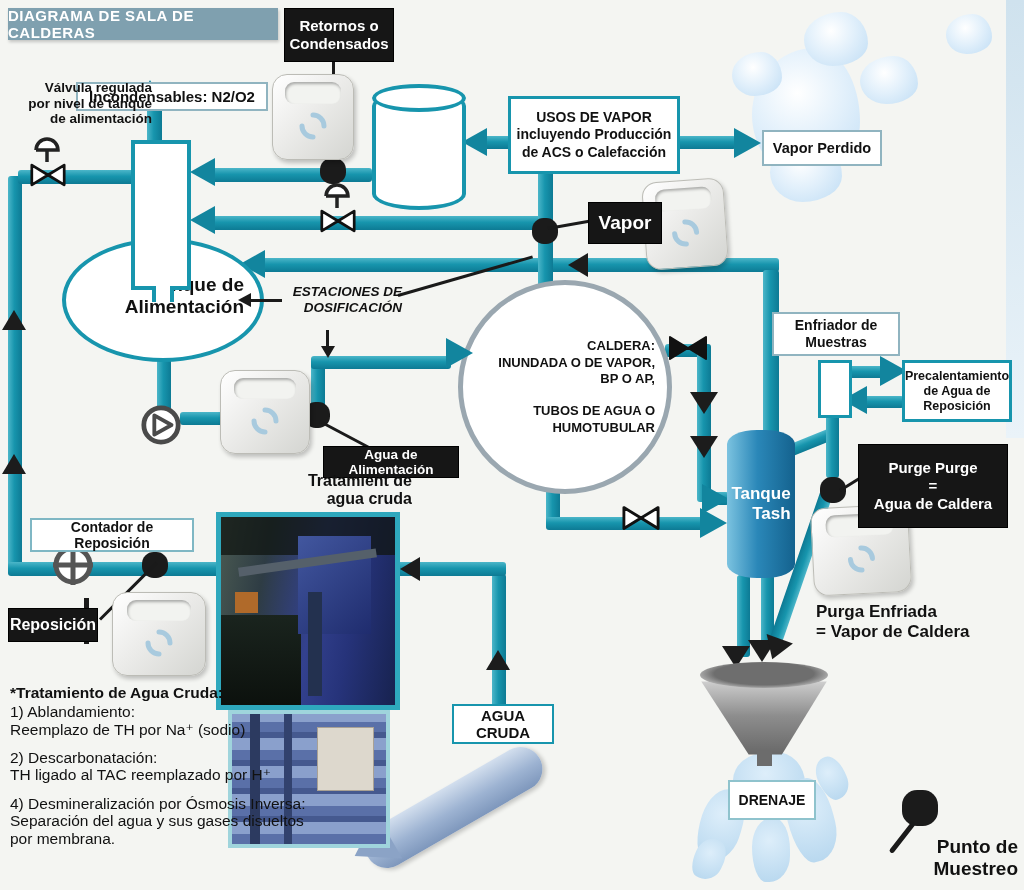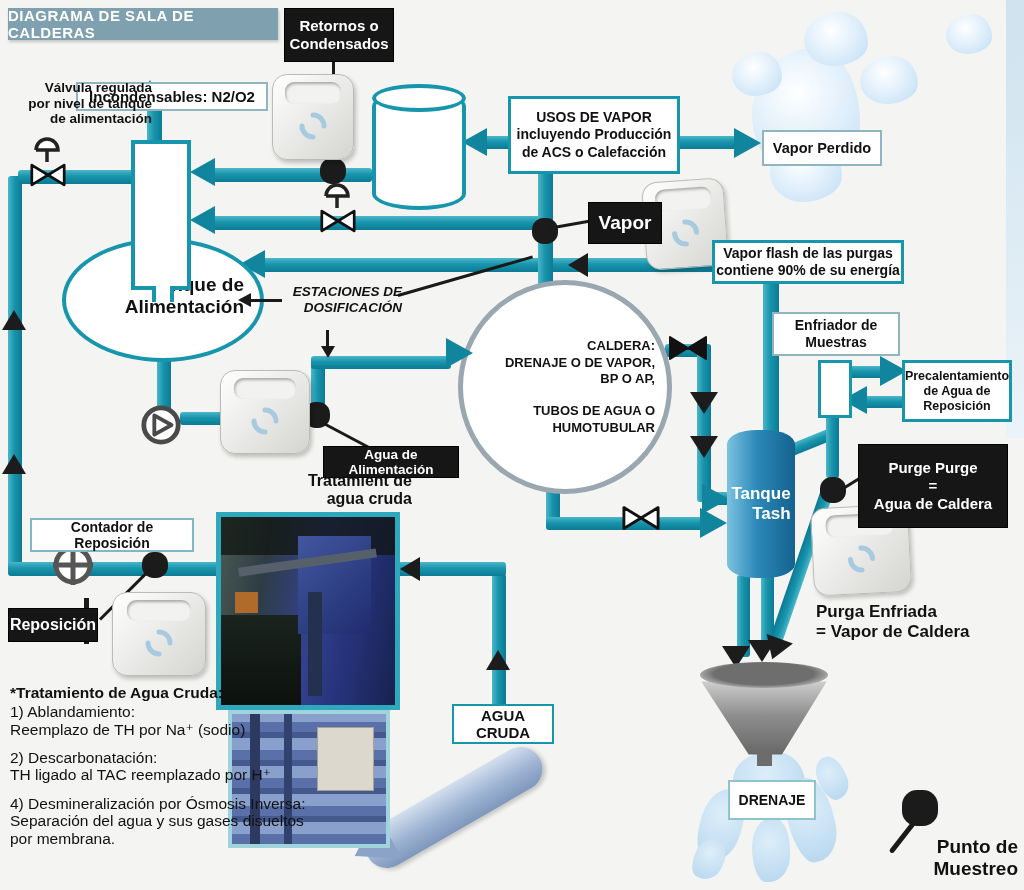--- a/index.html
+++ b/index.html
@@ -137,21 +137,21 @@
               display:flex;align-items:center;justify-content:center;"></div>
   <div class="lbl pre" style="left:82px;top:274px;width:162px;font-size:19px;">Tanque de
 Alimentación</div>
 
   <div class="abs" style="left:131px;top:140px;width:60px;height:150px;background:#fff;border:4px solid #1795ad;box-sizing:border-box;"></div>
   <div class="abs" style="left:152px;top:286px;width:22px;height:16px;background:#fff;border-left:4px solid #1795ad;border-right:4px solid #1795ad;box-sizing:border-box;"></div>
 
   <div class="abs" style="left:458px;top:280px;width:214px;height:214px;background:#fff;border:5px solid #9aa7b0;border-radius:50%;box-sizing:border-box;
               display:flex;align-items:center;justify-content:center;">
     <div class="lbl pre" style="position:static;font-size:13px;line-height:1.25;width:180px;">CALDERA:
-DRENAJE O DE VAPOR,
+INUNDADA O DE VAPOR,
 BP O AP,
 
 TUBOS DE AGUA O
 HUMOTUBULAR</div>
   </div>
   <i class="tri t-right-teal" style="left:446px;top:338px;"></i>
 
   <div class="abs" style="left:727px;top:430px;width:68px;height:148px;border-radius:30px/14px;
               background:linear-gradient(90deg,#7cc3e0 0%,#2a87b8 45%,#14628e 100%);
               display:flex;align-items:center;justify-content:center;">
@@ -280,22 +280,20 @@
 
   <div class="box" style="left:762px;top:130px;width:120px;height:36px;font-size:14.5px;">Vapor Perdido</div>
 
   <div class="box teal pre" style="left:508px;top:96px;width:172px;height:78px;font-size:14px;line-height:1.25;">USOS DE VAPOR
 incluyendo Producción
 de ACS o Calefacción</div>
 
   <div class="box dark" style="left:588px;top:202px;width:74px;height:42px;font-size:19px;">Vapor</div>
 
 
-  <div class="box teal pre" style="left:712px;top:240px;width:192px;height:44px;font-size:14px;line-height:1.2;">Vapor flash de las purgas
-contiene 90% de su energía</div>
 
   <div class="lbl pre" style="left:278px;top:284px;width:124px;font-size:13.5px;font-style:italic;">ESTACIONES DE
 DOSIFICACIÓN</div>
 
   <div class="box" style="left:772px;top:312px;width:128px;height:44px;font-size:14px;line-height:1.2;white-space:pre-line;">Enfriador de
 Muestras</div>
 
   <div class="box teal pre" style="left:902px;top:360px;width:110px;height:62px;font-size:12.5px;line-height:1.2;">Precalentamiento
 de Agua de
 Reposición</div>

